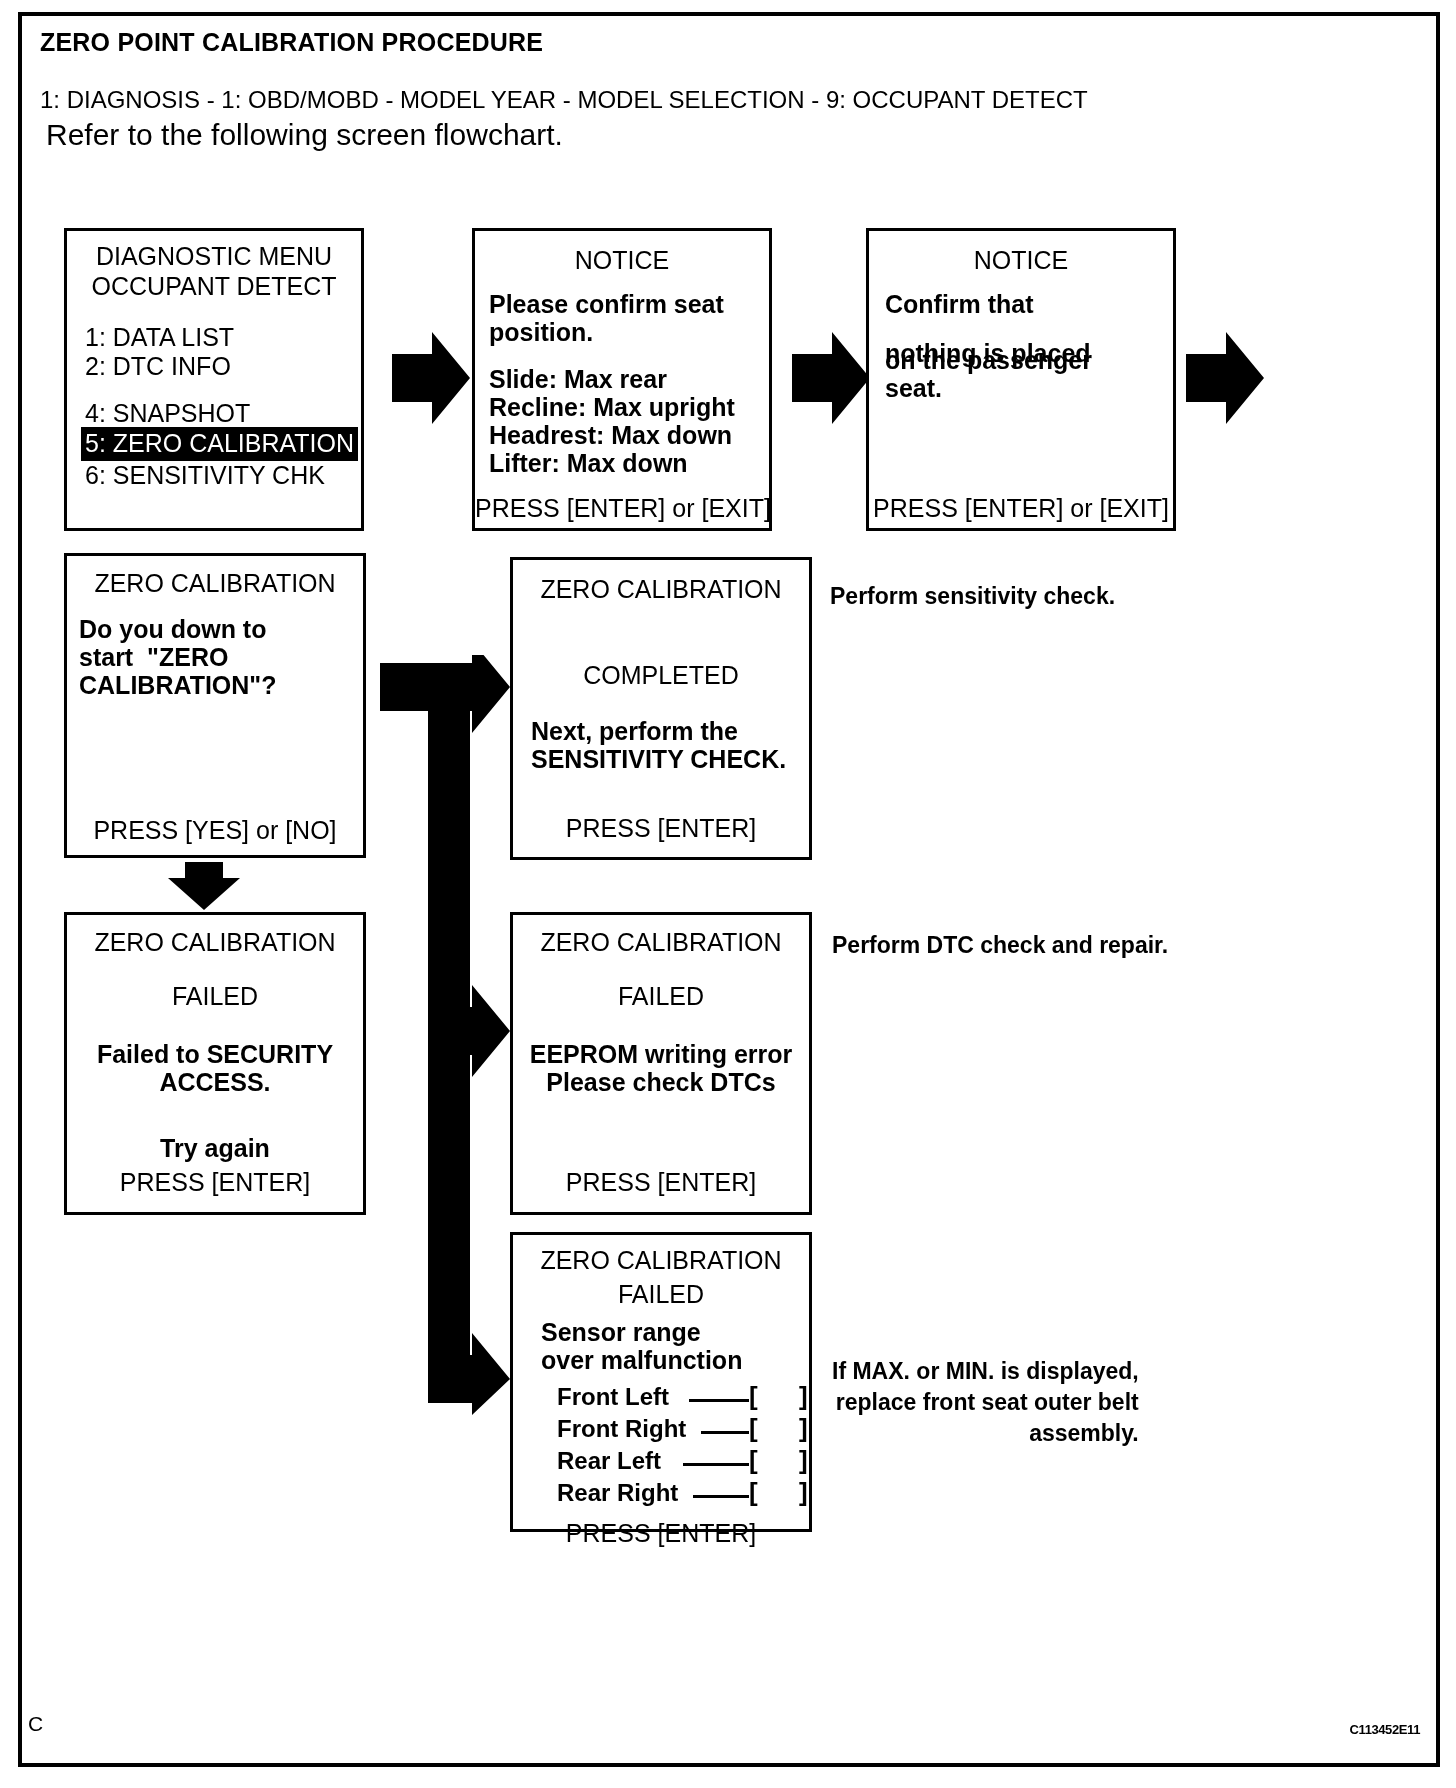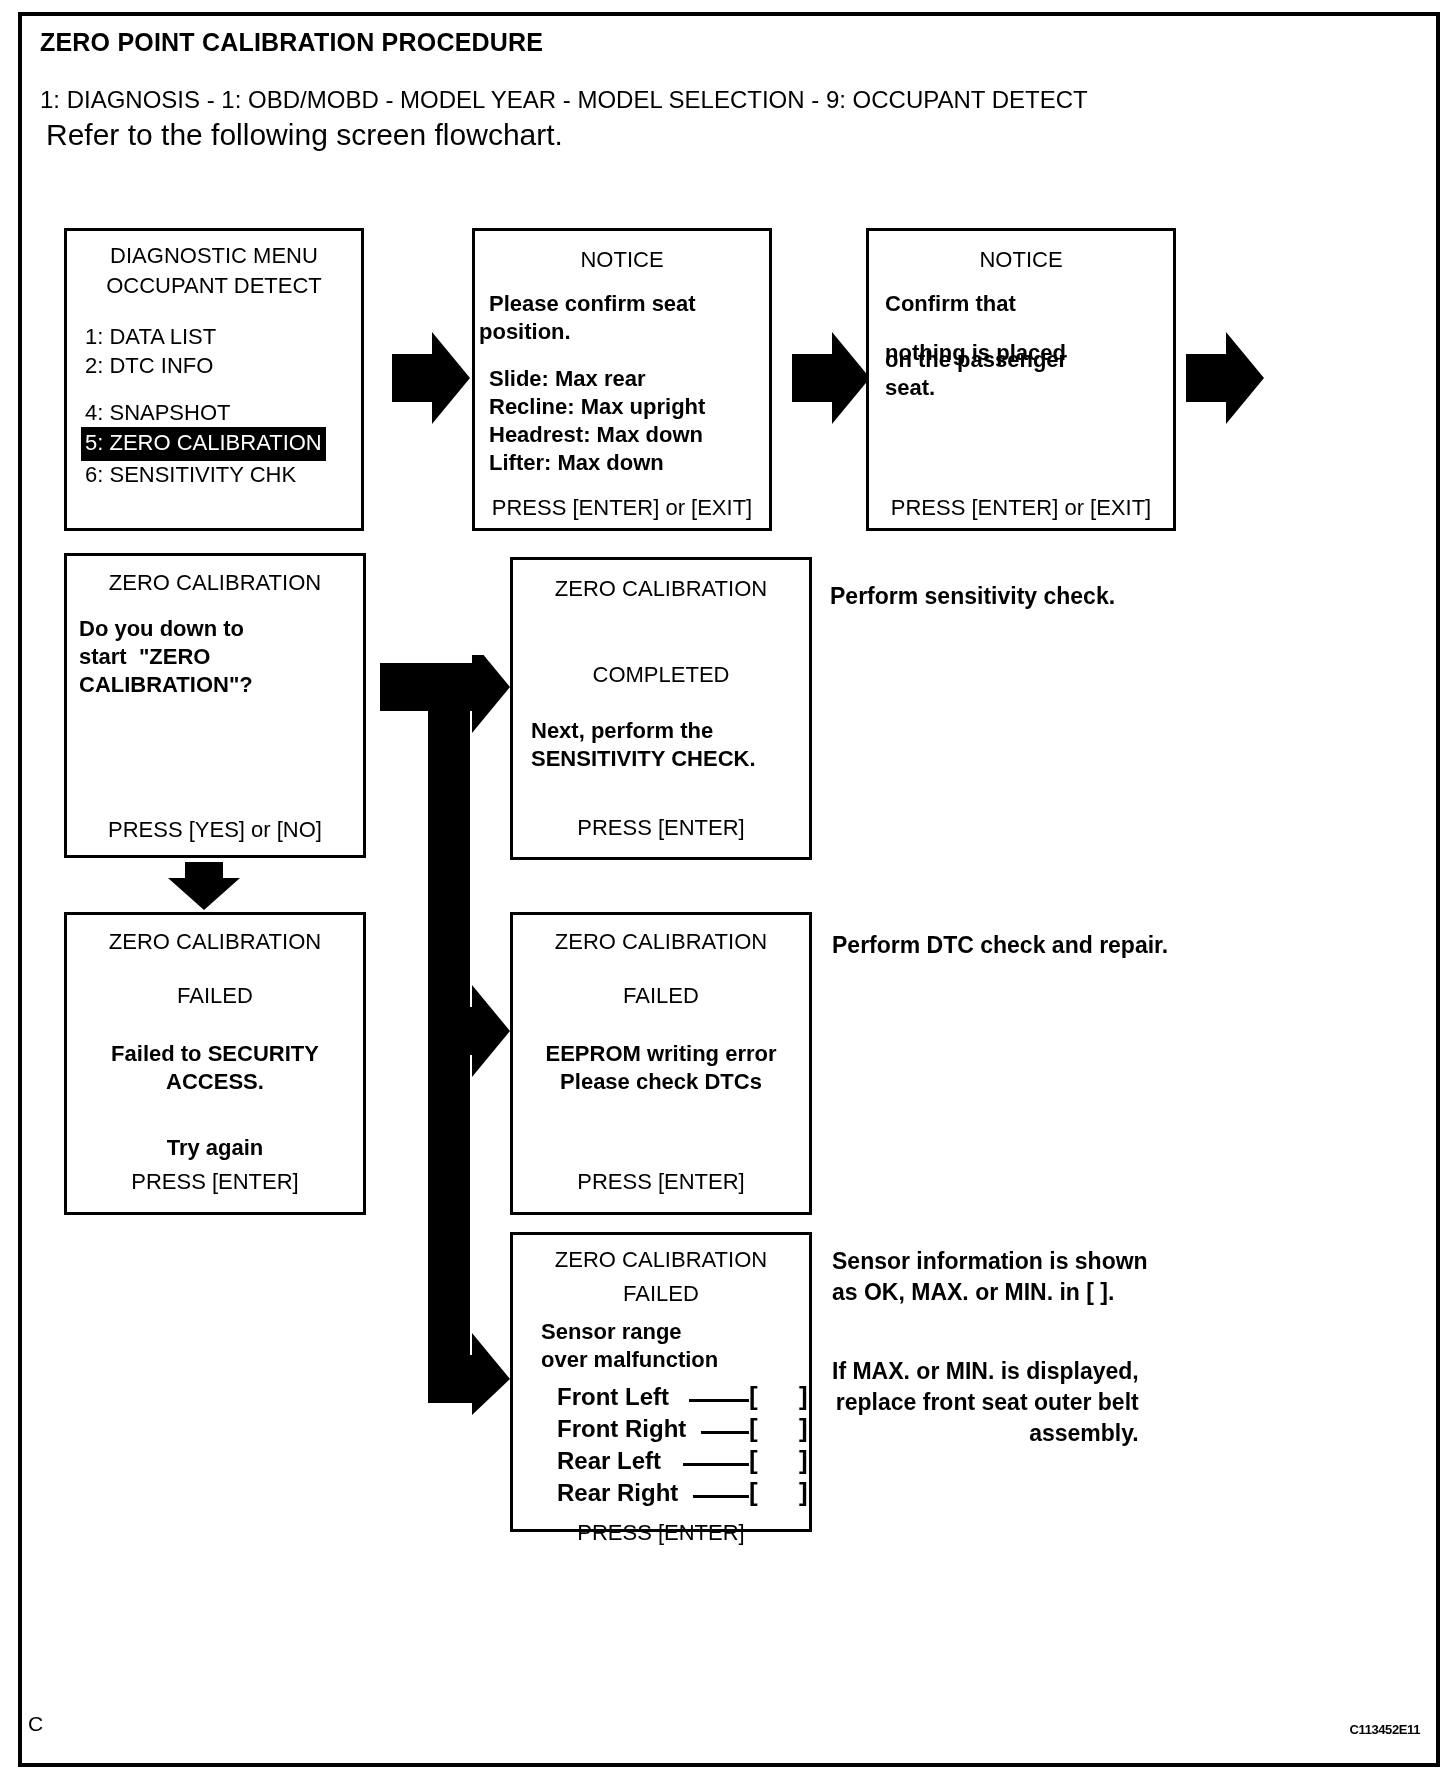--- a/index.html
+++ b/index.html
@@ -57,21 +57,21 @@
   
   .screen {
     position: absolute;
     border: 3px solid #000;
     box-sizing: border-box;
     background: #fff;
   }
   .scr-line {
     position: absolute;
     white-space: pre;
-    font-size: 22px;
+    font-size: 25px;
     line-height: 30px;
   }
   .ctr { left: 0; right: 0; text-align: center; }
   .bold { font-weight: bold; }
   .reg  { font-weight: normal; }
 
   .hl {
     background: #000;
     color: #fff;
   }
@@ -152,21 +152,21 @@
     <div class="scr-line reg" style="left:18px; top:229px;">6: SENSITIVITY CHK</div>
   </div>
 
   <svg class="arrow-svg" style="left:392px; top:332px;" width="78" height="92" viewBox="0 0 78 92">
     <polygon points="0,22 40,22 40,0 78,46 40,92 40,70 0,70" fill="#000"></polygon>
   </svg>
 
   <div class="screen" style="left:472px; top:228px; width:300px; height:303px;">
     <div class="scr-line ctr reg" style="top:14px;">NOTICE</div>
     <div class="scr-line bold" style="left:14px; top:58px;">Please confirm seat</div>
-    <div class="scr-line bold" style="left:4px; top:86px;">position.</div>
+    <div class="scr-line bold" style="left:14px; top:86px;">position.</div>
     <div class="scr-line bold" style="left:14px; top:133px;">Slide: Max rear</div>
     <div class="scr-line bold" style="left:14px; top:161px;">Recline: Max upright</div>
     <div class="scr-line bold" style="left:14px; top:189px;">Headrest: Max down</div>
     <div class="scr-line bold" style="left:14px; top:217px;">Lifter: Max down</div>
     <div class="scr-line ctr reg" style="top:262px;">PRESS [ENTER] or [EXIT]</div>
   </div>
 
   <svg class="arrow-svg" style="left:792px; top:332px;" width="78" height="92" viewBox="0 0 78 92">
     <polygon points="0,22 40,22 40,0 78,46 40,92 40,70 0,70" fill="#000"></polygon>
   </svg>
@@ -271,22 +271,20 @@
       <span class="sensor-label">Rear Right</span>
       <span class="sensor-dash" style="left:152px; width:56px;"></span>
       <span class="sensor-br" style="left:208px;">[</span>
       <span class="sensor-br" style="left:224px;"></span>
       <span class="sensor-br" style="left:258px;">]</span>
     </div>
 
     <div class="scr-line ctr reg" style="top:283px;">PRESS [ENTER]</div>
   </div>
 
-  <div class="note" style="left:832px; top:1246px;">Sensor information is shown
-as OK, MAX. or MIN. in [      ].</div>
 
   <div class="note" style="left:832px; top:1356px;text-align:right;">If MAX. or MIN. is displayed,
 replace front seat outer belt
 assembly.</div>
 
   <div class="corner-c">C</div>
   <div class="doc-code">C113452E11</div>
 
 </div>
 

